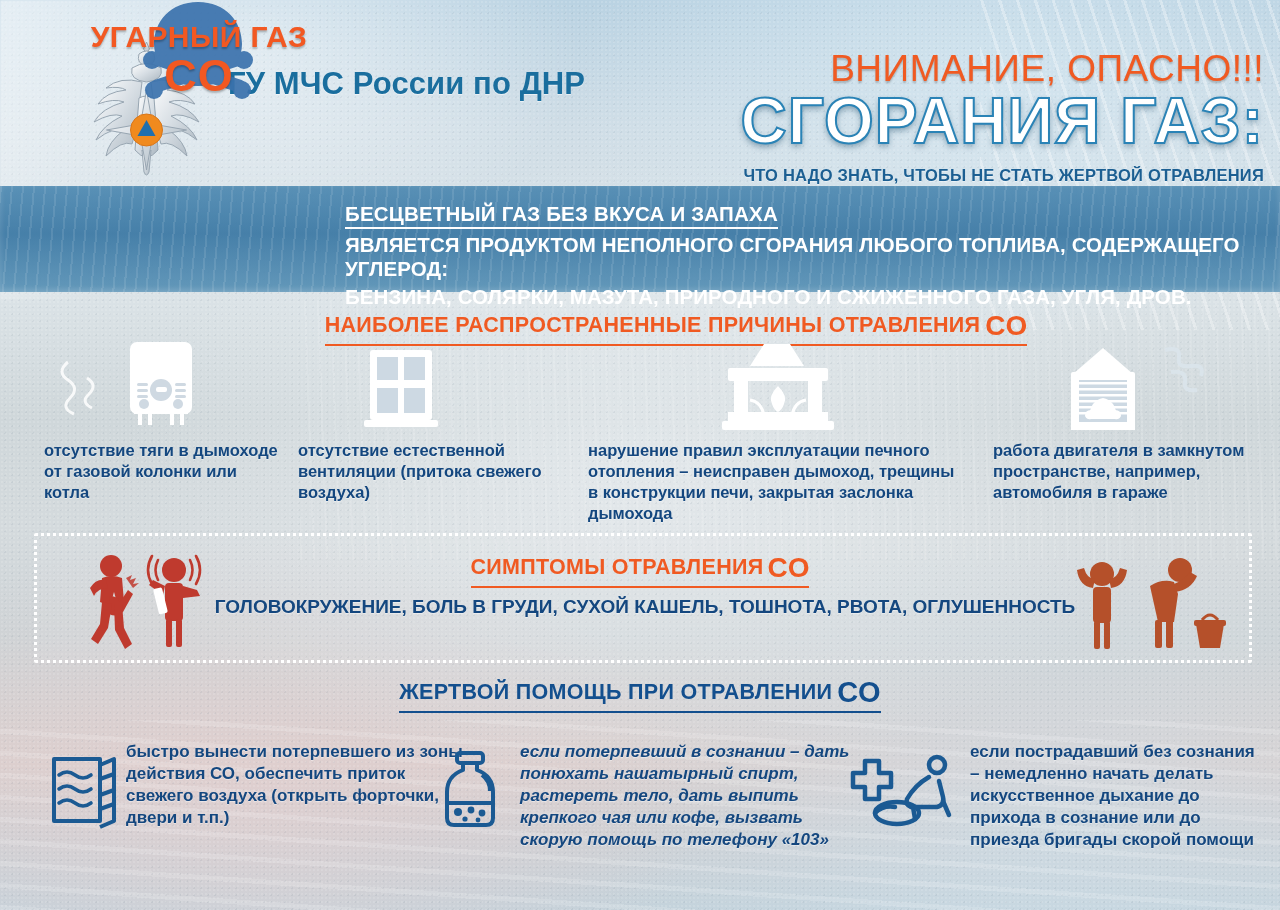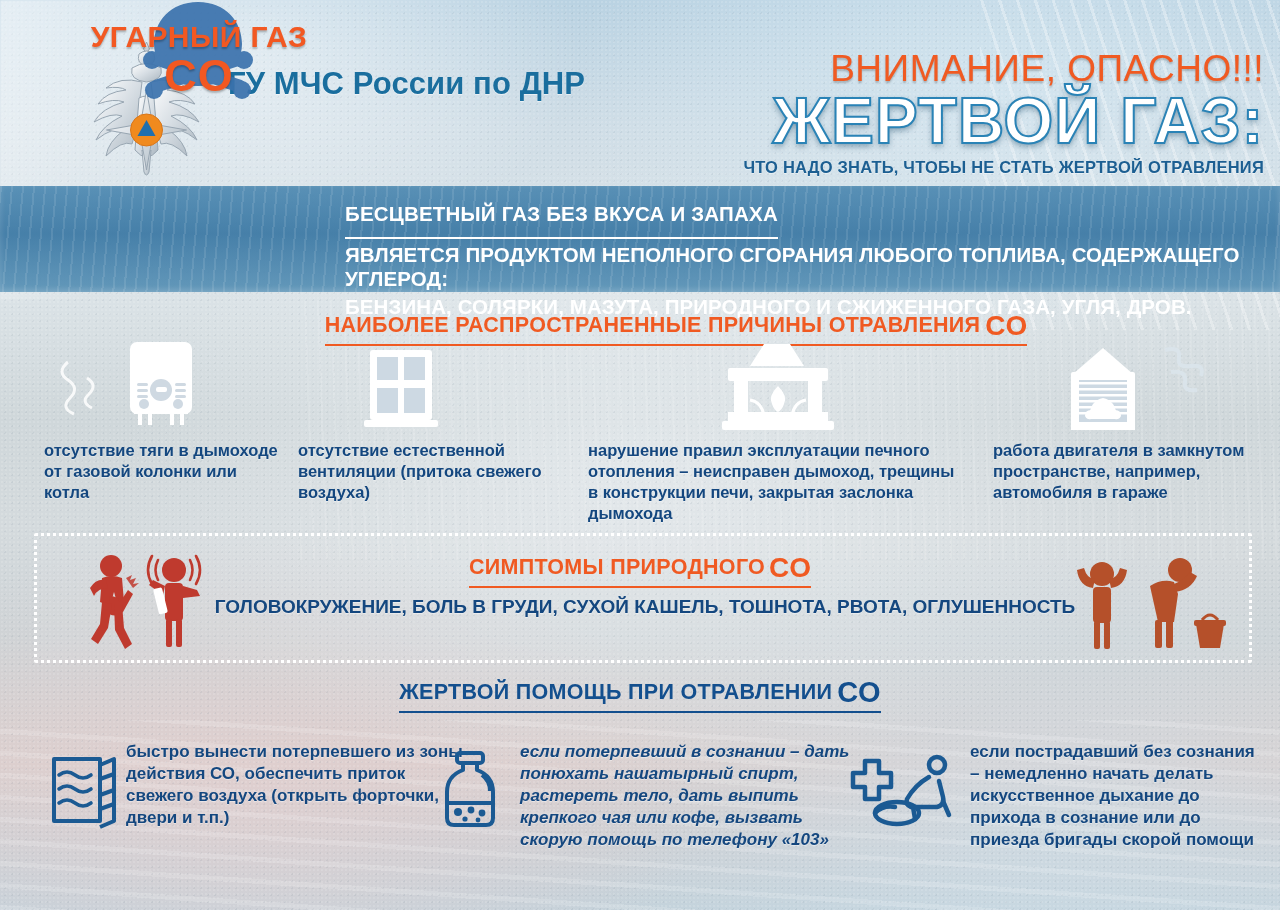--- a/index.html
+++ b/index.html
@@ -55,21 +55,21 @@
     line-height:1;white-space:nowrap;
     text-shadow:0 2px 2px rgba(0,0,0,.22);
   }
   .bigtitle{
     margin-top:2px;font-weight:bold;font-size:64px;line-height:1.02;
     color:#ffffff;letter-spacing:1px;white-space:nowrap;
     -webkit-text-stroke:2px #2a83b6;
     text-shadow:0 3px 6px rgba(12,60,90,.45);
   }
   .subtitle{
-    margin-top:4px;color:#1c5f92;font-weight:bold;font-size:16.5px;
+    margin-top:12px;color:#1c5f92;font-weight:bold;font-size:16.5px;
     letter-spacing:.2px;white-space:nowrap;
     text-shadow:0 1px 0 rgba(255,255,255,.45);
   }
 
   
   .band{
     position:absolute;left:0;top:186px;width:1280px;height:106px;
     background:linear-gradient(180deg, rgba(79,138,178,.93) 0%, rgba(62,122,165,.95) 45%, rgba(86,144,181,.9) 100%);
     box-shadow:inset 0 -2px 6px rgba(255,255,255,.18);
   }
@@ -78,21 +78,21 @@
   .badge{position:absolute;left:72px;top:-2px;width:248px;height:110px;}
   .badge .skull{position:absolute;left:62px;top:2px;width:128px;height:106px;}
   .badge .w1{position:absolute;left:16px;top:22px;width:222px;
     color:#f25822;font-weight:bold;font-size:30px;letter-spacing:.4px;
     text-align:center;text-shadow:0 2px 2px rgba(0,0,0,.25);}
   .badge .w2{position:absolute;left:16px;top:52px;width:222px;
     color:#f25822;font-weight:bold;font-size:45px;letter-spacing:1px;
     text-align:center;text-shadow:0 2px 2px rgba(0,0,0,.25);}
   .band-text{position:absolute;left:345px;top:202px;width:930px;color:#ffffff;}
   .band-text .bt1{font-weight:bold;font-size:20.5px;letter-spacing:.2px;
-    display:inline-block;border-bottom:2px solid #ffffff;padding-bottom:11px;}
+    display:inline-block;border-bottom:2px solid #ffffff;padding-bottom:1px;}
   .band-text .bt2,.band-text .bt3{font-weight:bold;font-size:20.5px;letter-spacing:.1px;margin-top:4px;}
 
   
   .sec-head{position:absolute;width:100%;text-align:center;}
   .sec-head .inner{display:inline-block;border-bottom:2.5px solid currentColor;padding-bottom:2px;}
   .sec-head .txt{font-weight:bold;letter-spacing:.3px;}
   .sec-head .co{font-weight:bold;}
   .orange{color:#f05a22;}
   .darkblue{color:#134f8e;}
 
@@ -187,21 +187,21 @@
         <path d="M62.5 82 l9 16 h-18z" fill="#1f6fae"></path>
       </svg>
     </div>
 
     <div class="hdr-left">
       <div class="l">ГУ МЧС России по ДНР</div>
     </div>
 
     <div class="hdr-right">
       <div class="attn">ВНИМАНИЕ, ОПАСНО!!!</div>
-      <div class="bigtitle">ЖЕРТВОЙ ГАЗ:</div>
+      <div class="bigtitle">СГОРАНИЯ ГАЗ:</div>
       <div class="subtitle">ЧТО НАДО ЗНАТЬ, ЧТОБЫ НЕ СТАТЬ ЖЕРТВОЙ ОТРАВЛЕНИЯ</div>
     </div>
   </div>
 
   <div class="band">
     <div class="grit"></div>
   </div>
 
   <div class="badge">
     <div class="skull">
@@ -338,21 +338,21 @@
         </svg>
       </div>
       <div class="cap">работа двигателя в замкнутом пространстве, например, автомобиля в гараже</div>
     </div>
   </div>
 
   <div class="symbox"></div>
 
   <div class="sec-head orange" id="symptoms-head">
     <span class="inner">
-      <span class="txt">СИМПТОМЫ ПРИРОДНОГО</span><span class="co">CO</span>
+      <span class="txt">СИМПТОМЫ ОТРАВЛЕНИЯ</span><span class="co">CO</span>
     </span>
   </div>
 
   <div class="sym-fig-left">
     <svg viewBox="0 0 160 100" width="160" height="100">
       <g fill="#bf3a2e">
         <circle cx="47" cy="14" r="11"></circle>
         <path d="M38 26 q10 -4 20 0 l2 24 -6 4 -4 -14 -4 14 -10 -4z"></path>
         <path d="M26 36 q6 -10 16 -8 l2 8 q-10 0 -14 8z"></path>
         <path d="M46 44 q8 0 10 6 l8 -12 5 4 -10 18 q-6 6 -14 2z"></path>

